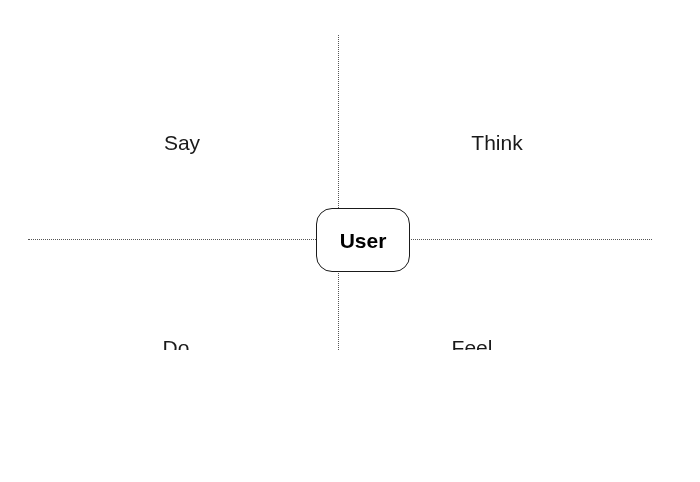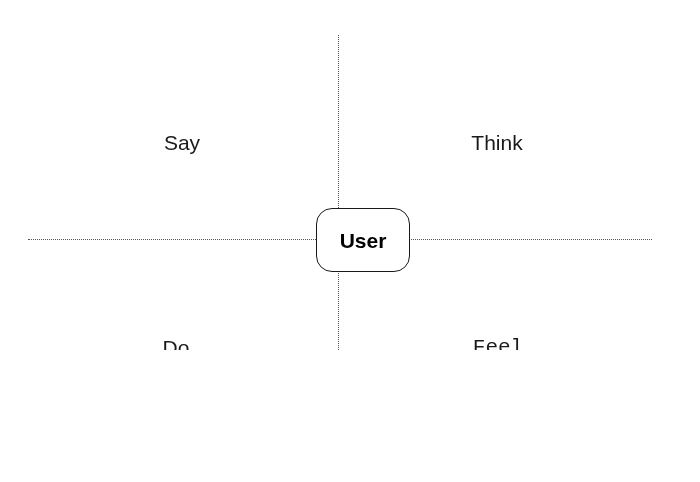--- a/index.html
+++ b/index.html
@@ -67,21 +67,21 @@
     font-size: 21px;
     font-weight: normal;
     color: #1a1a1a;
     line-height: 1;
     white-space: nowrap;
     transform: translate(-50%, -50%);
   }
   .quad-say   { left: 182px; top: 142px; }
   .quad-think { left: 497px; top: 142px; }
   .quad-do    { left: 176px; top: 347px; }
-  .quad-feel  { left: 498px; top: 347px; font-family: Liberation Mono, monospace; }
+  .quad-feel  { left: 472px; top: 347px; }
 </style>
 </head>
 <body>
 
 <div id="canvas">
 
   <div class="axis-h"></div>
 
   <div class="axis-v"></div>
 

